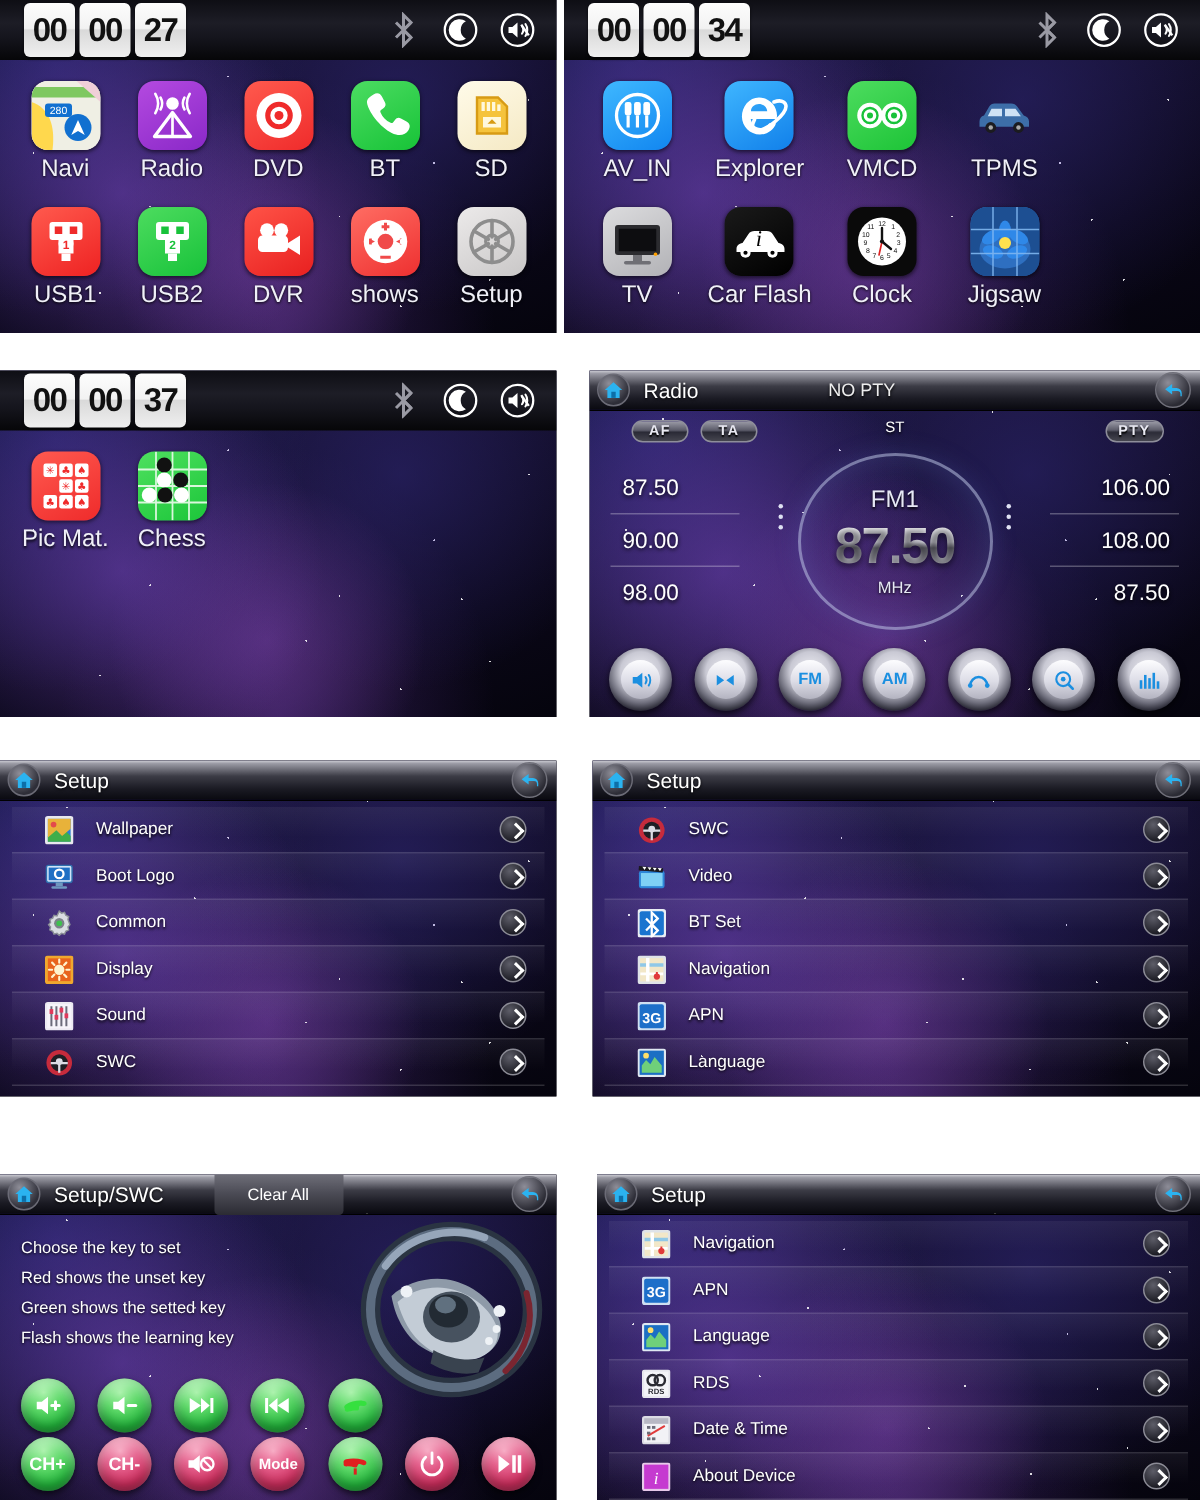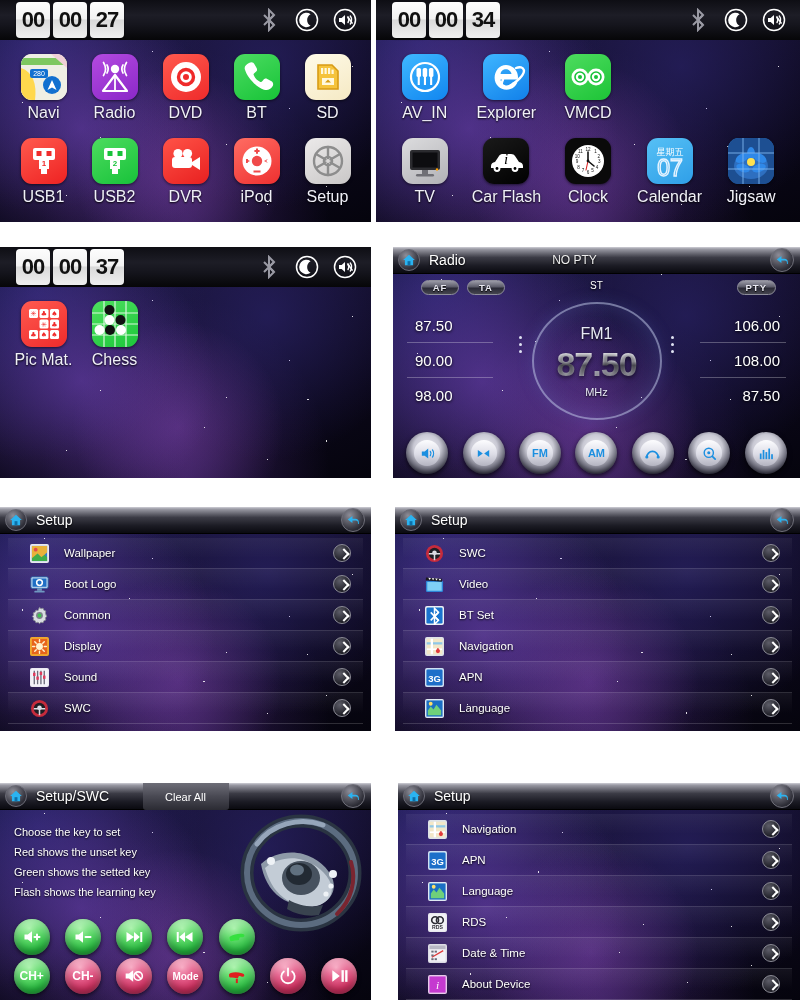--- a/index.html
+++ b/index.html
@@ -371,21 +371,21 @@
           <div class="icon ic-ipod">
             <svg viewBox="0 0 46 46">
                 <circle cx="23" cy="23" r="14.5" fill="#fff"></circle>
                 <circle cx="23" cy="23" r="5.2" fill="#f04a4a"></circle>
                 <path d="M22 10.5h2v1.6h1.6v2h-1.6v1.6h-2v-1.6h-1.6v-2H22z" fill="#f04a4a"></path>
                 <path d="M19.5 32.5h7v2h-7z" fill="#f04a4a"></path>
                 <path d="M12 21l4 2-4 2zM12.5 21h1.4v4h-1.4z" fill="#f04a4a"></path>
                 <path d="M34 21l-4 2 4 2zM32.6 21h1.4v4h-1.4z" fill="#f04a4a"></path>
               </svg>
           </div>
-          <div class="applabel">iPod</div>
+          <div class="applabel">shows</div>
         </div>
         <div class="app">
           <div class="icon ic-setup">
             <svg viewBox="0 0 46 46">
                 <circle cx="23" cy="23" r="14" fill="none" stroke="#8d8d8d" stroke-width="2.4"></circle>
                 <path d="M23 9v11M23 26v11M11 16l9.5 5.5M25.5 24.5L35 30M35 16l-9.5 5.5M20.5 24.5L11 30" stroke="#8d8d8d" stroke-width="2.4" stroke-linecap="round"></path>
                 <circle cx="23" cy="23" r="4.2" fill="none" stroke="#8d8d8d" stroke-width="2.2"></circle>
               </svg>
           </div>
           <div class="applabel">Setup</div>
@@ -453,20 +453,33 @@
             <svg viewBox="0 0 46 46">
                 <circle cx="15" cy="23" r="8.5" fill="#fff"></circle>
                 <circle cx="31" cy="23" r="8.5" fill="#fff"></circle>
                 <circle cx="15" cy="23" r="5" fill="none" stroke="#18c23a" stroke-width="1.6"></circle>
                 <circle cx="31" cy="23" r="5" fill="none" stroke="#18c23a" stroke-width="1.6"></circle>
                 <circle cx="15" cy="23" r="2" fill="#18c23a"></circle>
                 <circle cx="31" cy="23" r="2" fill="#18c23a"></circle>
               </svg>
           </div>
           <div class="applabel">VMCD</div>
+        </div>
+        <div class="app">
+          <div class="icon ic-tpms">
+            <svg viewBox="0 0 46 46">
+                <path d="M6 27c0-2 1-3.5 3-4l3.5-6c.8-1.4 2-2 3.6-2h11c1.8 0 3 .6 4 2l4.4 6c2.3.6 3.5 2 3.5 4v3.5H6z" fill="#3d6ea8"></path>
+                <path d="M14 18.5h7v5h-9.5zM23 18.5h7l3.6 5H23z" fill="#cfe2f5"></path>
+                <circle cx="13.5" cy="31" r="3.6" fill="#1b1b1f"></circle>
+                <circle cx="32" cy="31" r="3.6" fill="#1b1b1f"></circle>
+                <circle cx="13.5" cy="31" r="1.5" fill="#aaa"></circle>
+                <circle cx="32" cy="31" r="1.5" fill="#aaa"></circle>
+              </svg>
+          </div>
+          <div class="applabel">TPMS</div>
         </div>
       </div>
 
       <div class="approw" style="margin-top:16px;">
         <div class="app">
           <div class="icon ic-tv">
             <svg viewBox="0 0 46 46">
                 <rect x="8" y="12" width="30" height="20" rx="2" fill="#2b2b2f"></rect>
                 <rect x="10.5" y="14.5" width="25" height="15" fill="#0d0d10"></rect>
                 <rect x="20" y="32" width="6" height="4" fill="#6f6f75"></rect>
@@ -507,29 +520,20 @@
                   <text x="12.2" y="20">10</text>
                   <text x="15.5" y="14.7">11</text>
                 </g>
                 <path d="M23 23V14" stroke="#111" stroke-width="1.6" stroke-linecap="round"></path>
                 <path d="M23 23l6 5" stroke="#111" stroke-width="1.6" stroke-linecap="round"></path>
                 <path d="M23 23l-2 9" stroke="#d22" stroke-width="1.1" stroke-linecap="round"></path>
                 <circle cx="23" cy="23" r="1.4" fill="#111"></circle>
               </svg>
           </div>
           <div class="applabel">Clock</div>
-        </div>
-        <div class="app">
-          <div class="icon ic-cal">
-            <svg viewBox="0 0 46 46">
-                <text x="23" y="17" font-size="9" fill="#ffffff" text-anchor="middle" font-family="DejaVu Sans">星期五</text>
-                <text x="23" y="38" font-size="23" fill="none" stroke="#e6f4ff" stroke-width="1.4" text-anchor="middle" font-family="Liberation Sans">07</text>
-              </svg>
-          </div>
-          <div class="applabel">Calendar</div>
         </div>
         <div class="app">
           <div class="icon ic-jigsaw">
             <svg viewBox="0 0 46 46">
                 <rect width="46" height="46" fill="#1d4f92"></rect>
                 <ellipse cx="23" cy="28" rx="17" ry="13" fill="#2e6fc0"></ellipse>
                 <g fill="#2f88e8">
                   <ellipse cx="23" cy="16" rx="4" ry="7"></ellipse>
                   <ellipse cx="14" cy="20" rx="7" ry="4" transform="rotate(-30 14 20)"></ellipse>
                   <ellipse cx="32" cy="20" rx="7" ry="4" transform="rotate(30 32 20)"></ellipse>

